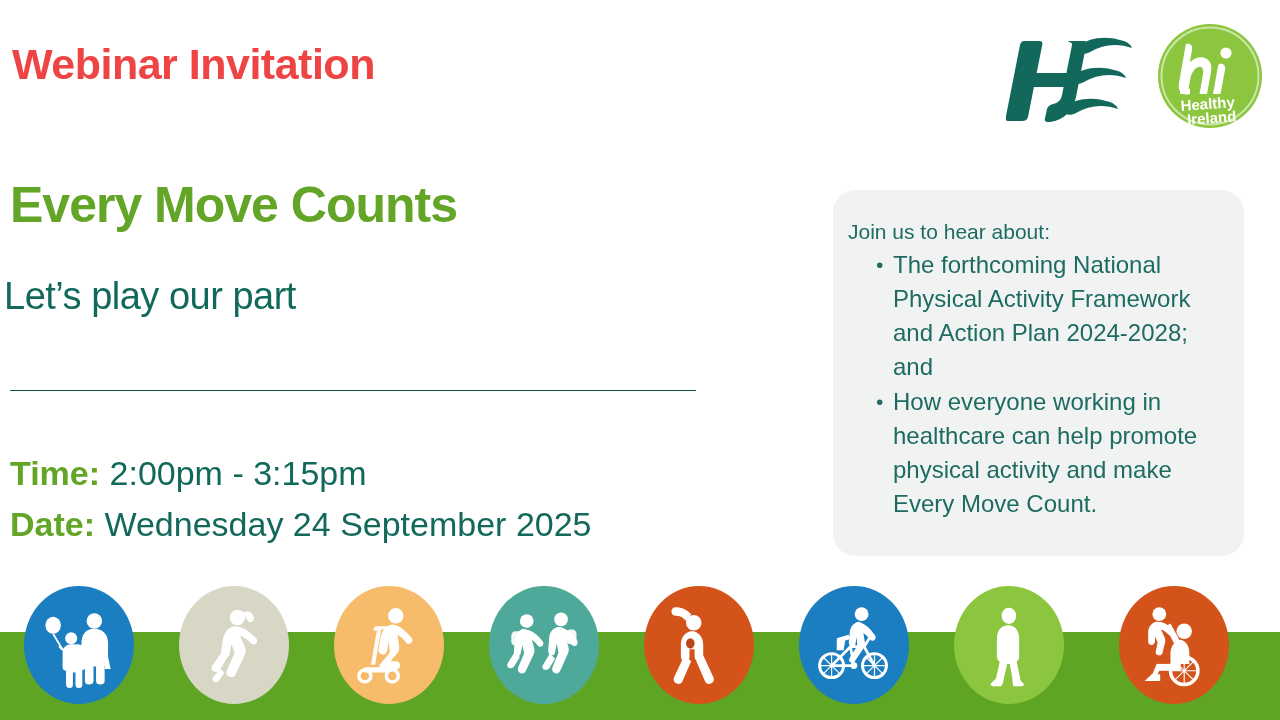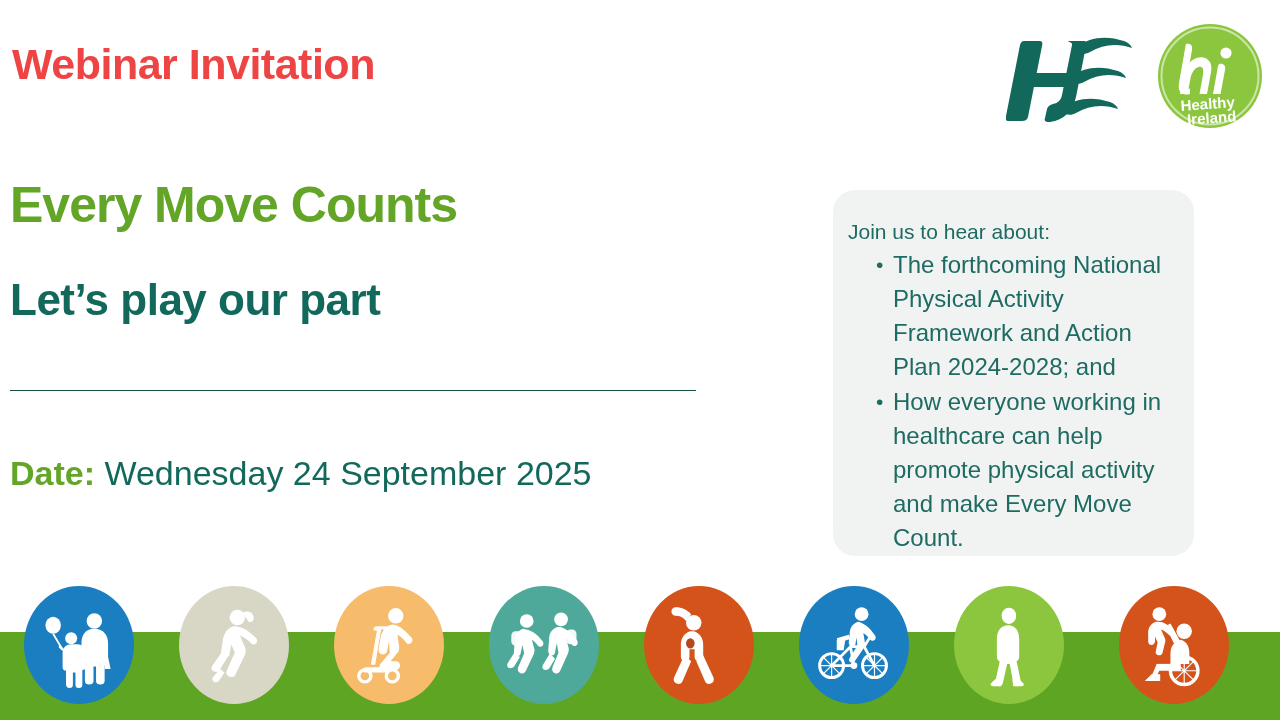--- a/index.html
+++ b/index.html
@@ -37,23 +37,23 @@
     position:absolute;
     left:10px; top:176px;
     font-size:50px;
     font-weight:bold;
     color:#63a527;
     letter-spacing:-1px;
     white-space:nowrap;
   }
   .hero-sub {
     position:absolute;
-    left:10px; top:275px;
-    font-size:44px;
-    font-weight:bold;
+    left:4px; top:275px;
+    font-size:38px;
+    font-weight:normal;
     color:#12695b;
     letter-spacing:-0.5px;
     white-space:nowrap;
   }
 
   .divider {
     position:absolute;
     left:10px; top:390px;
     width:686px; height:0;
     border-top:1.6px solid #12533f;
@@ -66,21 +66,21 @@
     line-height:51px;
     white-space:nowrap;
   }
   .meta-label { font-weight:bold; color:#63a527; }
   .meta-value { color:#12695b; }
 
   
   .info-panel {
     position:absolute;
     left:833px; top:190px;
-    width:361px; height:366px;
+    width:411px; height:366px;
     background:#f1f3f2;
     border-radius:22px;
     padding:30px 26px 0 15px;
   }
   .info-heading {
     font-size:21px;
     color:#1d6b62;
     margin-left:0;
     margin-bottom:4px;
   }
@@ -172,20 +172,24 @@
   </span>
 </div>
 
 <div class="hero-title">Every Move Counts</div>
 
 <div class="hero-sub">Let’s play our part</div>
 
 <div class="divider"></div>
 
 <div class="meta-block">
+  <div class="meta-line">
+    <span class="meta-label">Time:</span>
+    <span class="meta-value">2:00pm - 3:15pm</span>
+  </div>
   <div class="meta-line">
     <span class="meta-label">Date:</span>
     <span class="meta-value">Wednesday 24 September 2025</span>
   </div>
 </div>
 
 <div class="info-panel">
   <div class="info-heading">Join us to hear about:</div>
   <ul class="info-list">
     <li class="info-item">The forthcoming National Physical Activity Framework and Action Plan 2024-2028; and</li>

